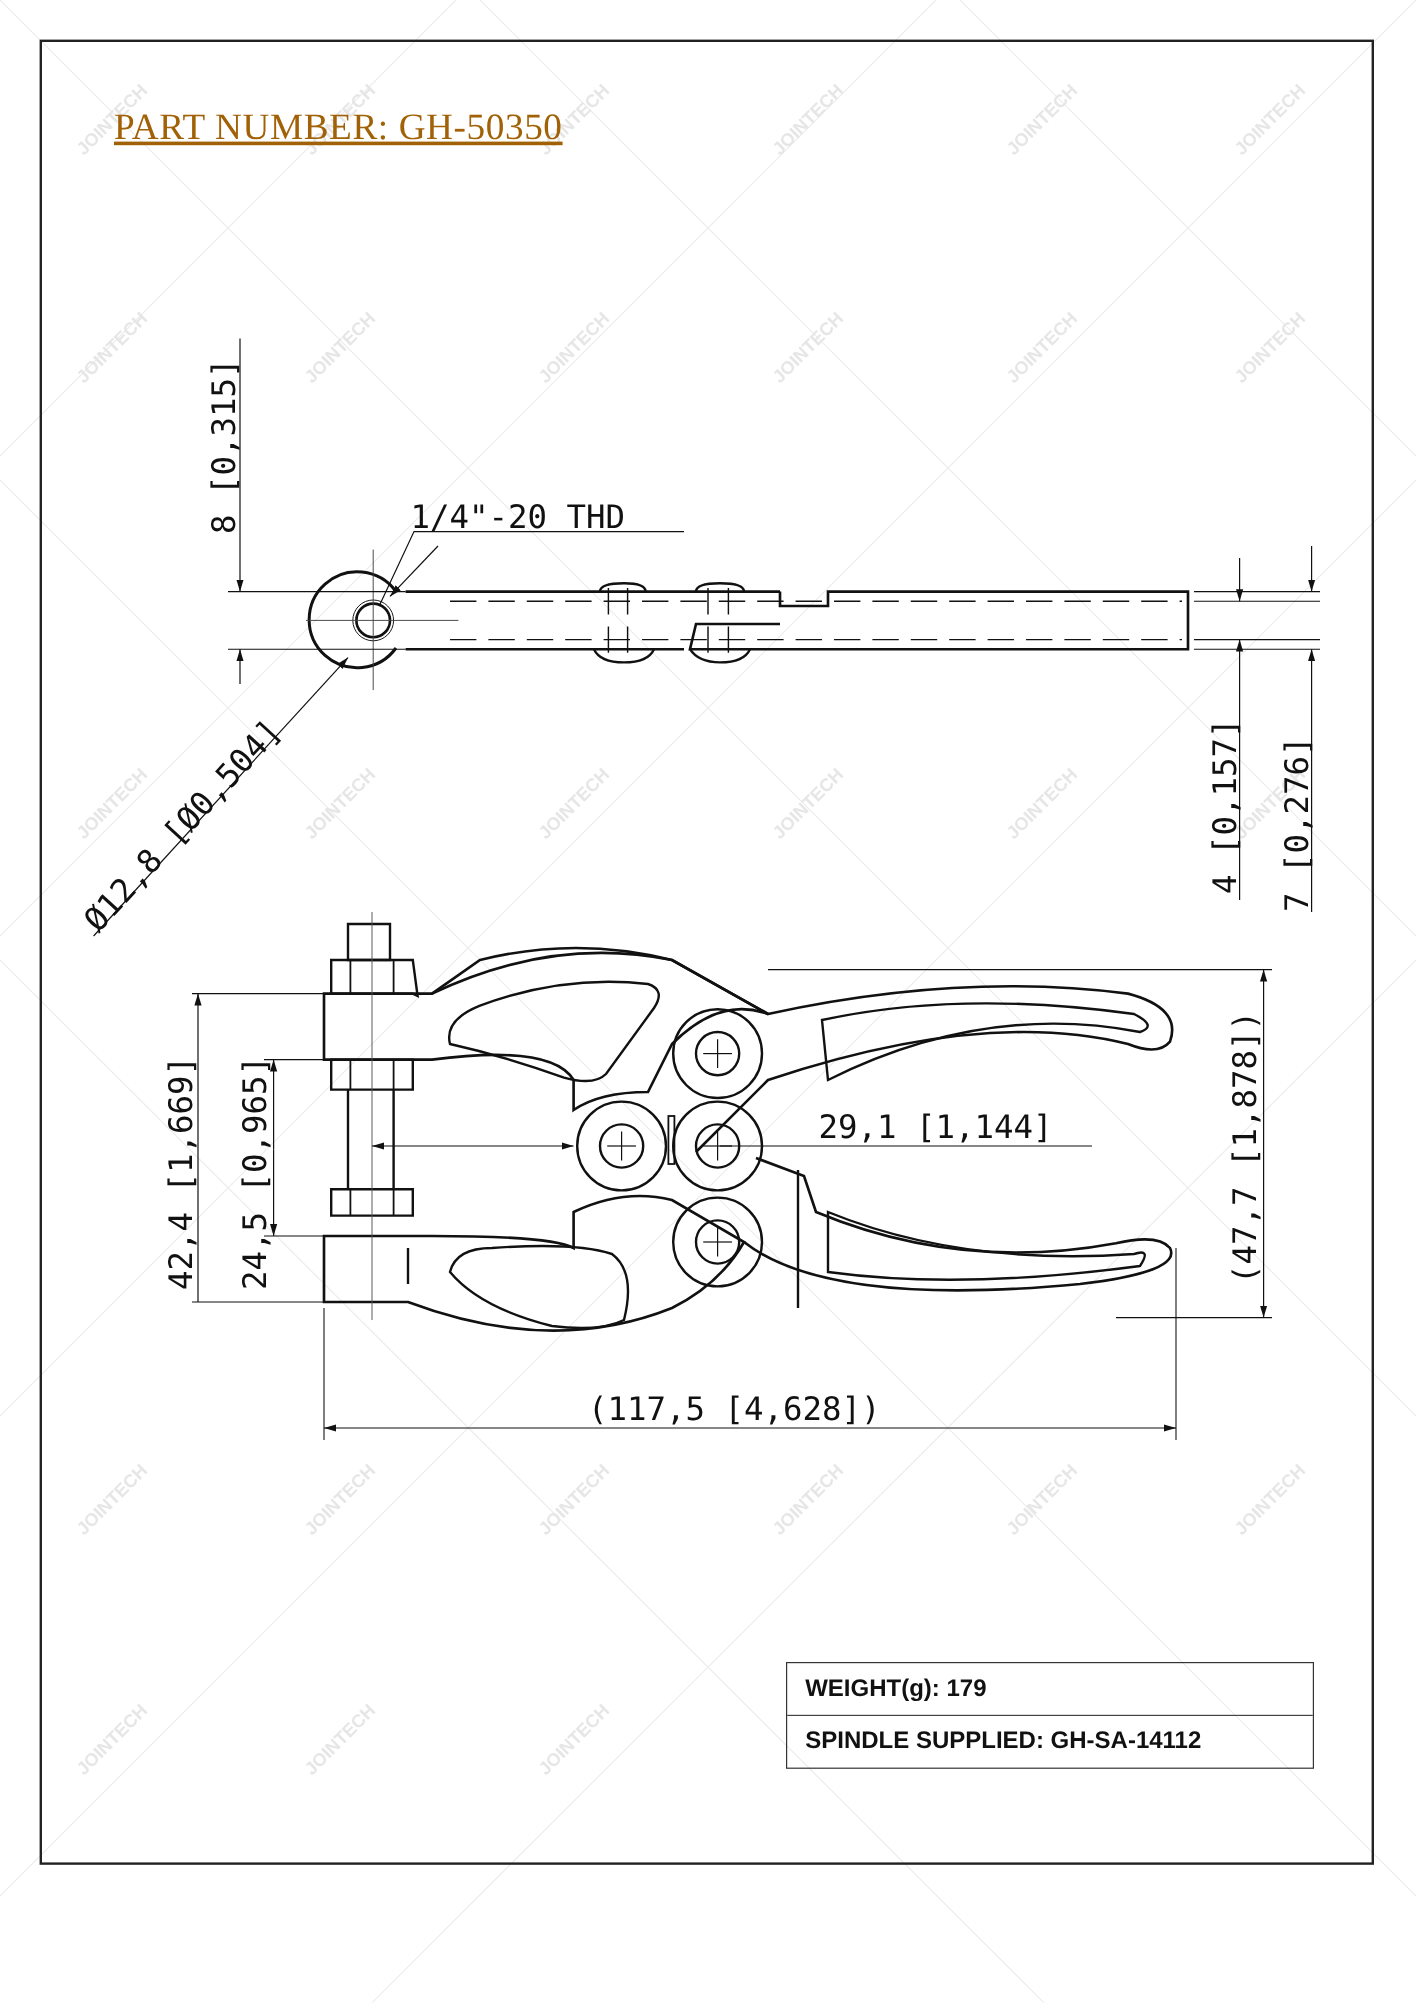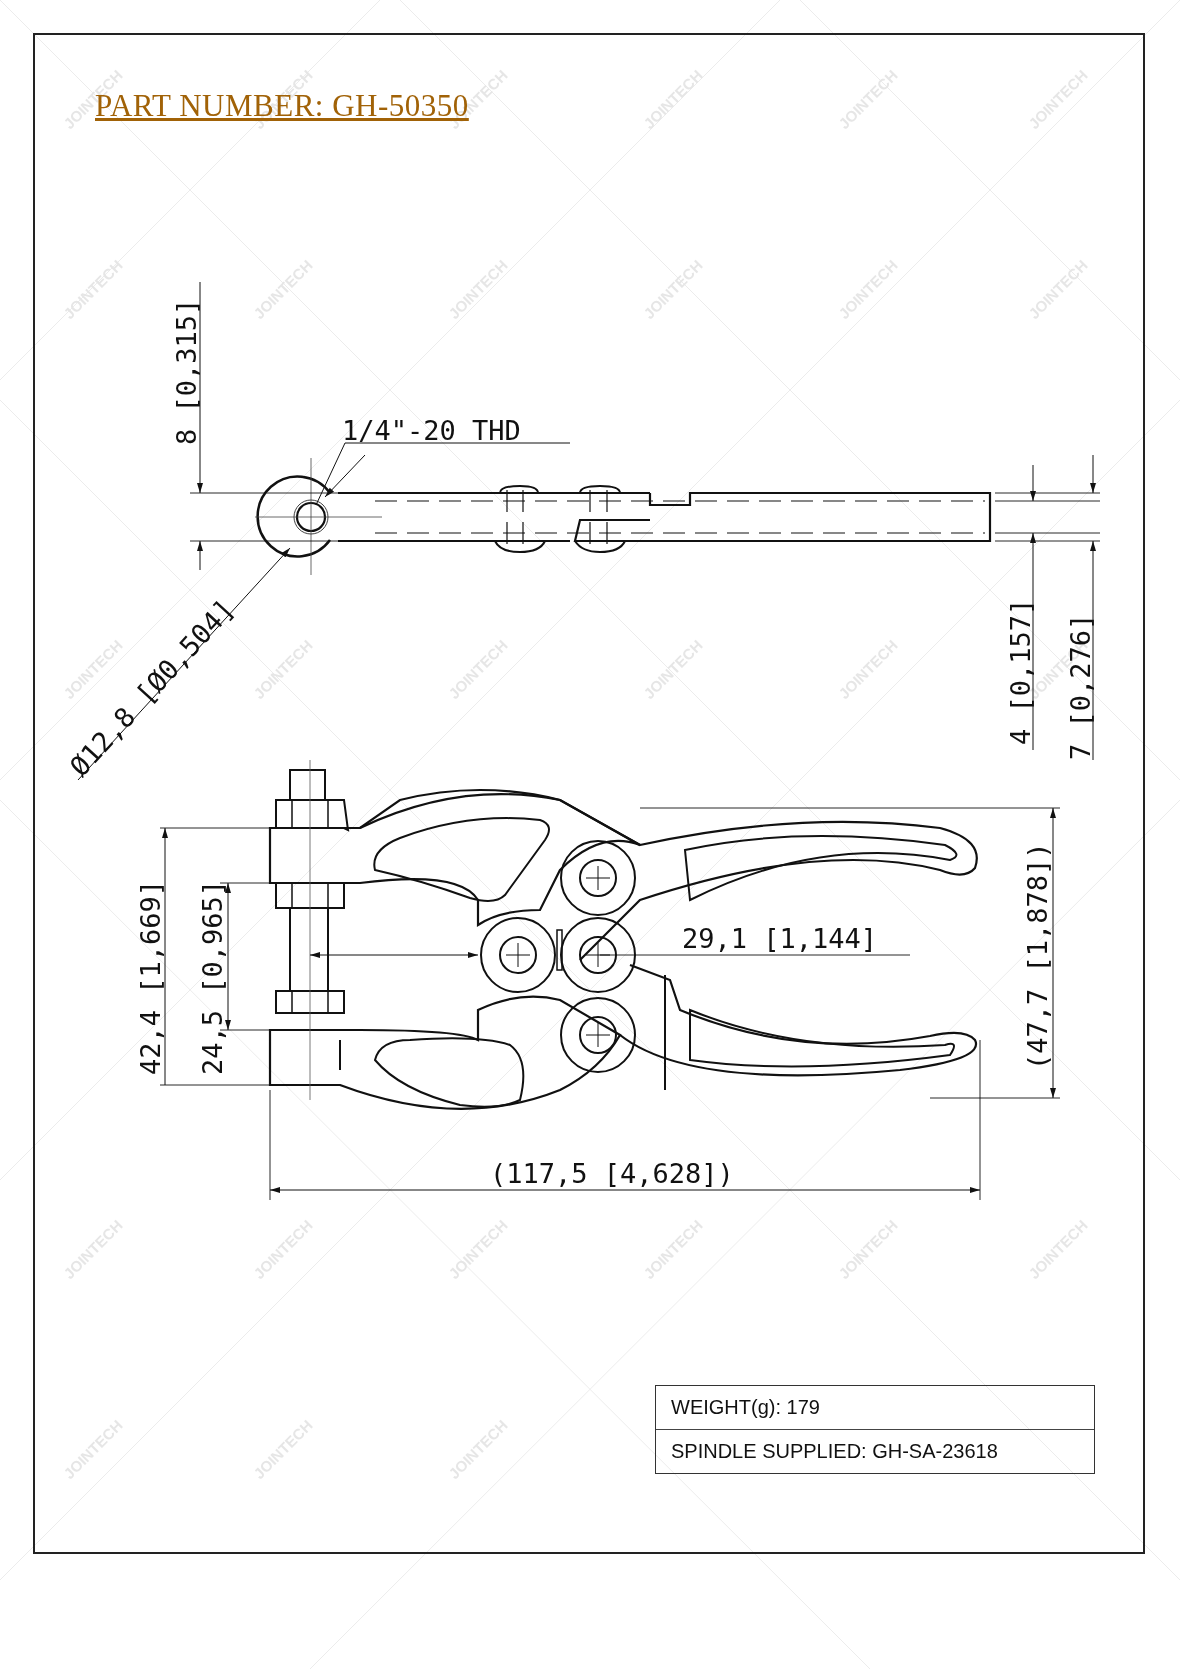--- a/index.html
+++ b/index.html
@@ -2,21 +2,21 @@
 <html><head>
 <meta charset="utf-8">
 <style>
   html,body{margin:0;padding:0;background:#fff;}
   body{width:1180px;height:1669px;position:relative;overflow:hidden;font-family:"DejaVu Sans",sans-serif;}
   svg{position:absolute;left:0;top:0;}
   .frame{position:absolute;left:33px;top:33px;width:1112px;height:1521px;border:2px solid #222;box-sizing:border-box;}
   .title{position:absolute;left:95px;top:88px;font-family:"Liberation Serif","DejaVu Serif",serif;font-size:31px;color:#a16207;letter-spacing:0.5px;text-decoration:underline;}
   .cad{font-family:"DejaVu Sans Mono","Liberation Mono",monospace;font-size:27px;fill:#111;}
   .info{position:absolute;left:655px;top:1385px;width:440px;border:1.5px solid #333;box-sizing:border-box;}
-  .info-row{height:43px;line-height:43px;padding-left:15px;font-family:"Liberation Sans",sans-serif;font-size:20px;color:#111;border-top:1px solid #444;}
+  .info-row{height:43px;line-height:43px;padding-left:15px;font-family:"Liberation Sans",sans-serif;font-size:20px;color:#111;border-top:1px solid #444;font-weight:bold;}
   .info-row:first-child{border-top:none;}
   .wm{font-family:"Liberation Sans",sans-serif;font-weight:bold;font-size:15px;fill:#e6e6e6;}
 </style>
 </head>
 <body>
 
 <svg width="1180" height="1669">
   <g stroke="#ececec" stroke-width="1">
     <line x1="0" y1="0" x2="1180" y2="1180"></line>
       <line x1="0" y1="400" x2="1180" y2="1580"></line>
@@ -209,14 +209,14 @@
 
   <text class="cad" transform="translate(160,1075) rotate(-90)">42,4 [1,669]</text>
   <text class="cad" transform="translate(222,1075) rotate(-90)">24,5 [0,965]</text>
   <text class="cad" x="682" y="948">29,1 [1,144]</text>
   <text class="cad" transform="translate(1047,1070) rotate(-90)">(47,7 [1,878])</text>
   <text class="cad" x="490" y="1183">(117,5 [4,628])</text>
 </svg>
 
 <div class="info">
   <div class="info-row">WEIGHT(g): 179</div>
-  <div class="info-row">SPINDLE SUPPLIED: GH-SA-23618</div>
+  <div class="info-row">SPINDLE SUPPLIED: GH-SA-14112</div>
 </div>
 
 </body></html>

